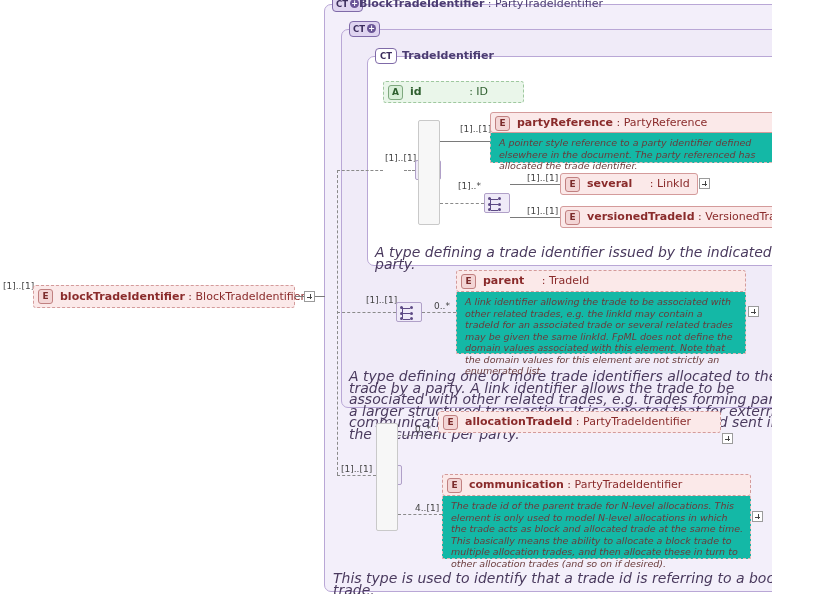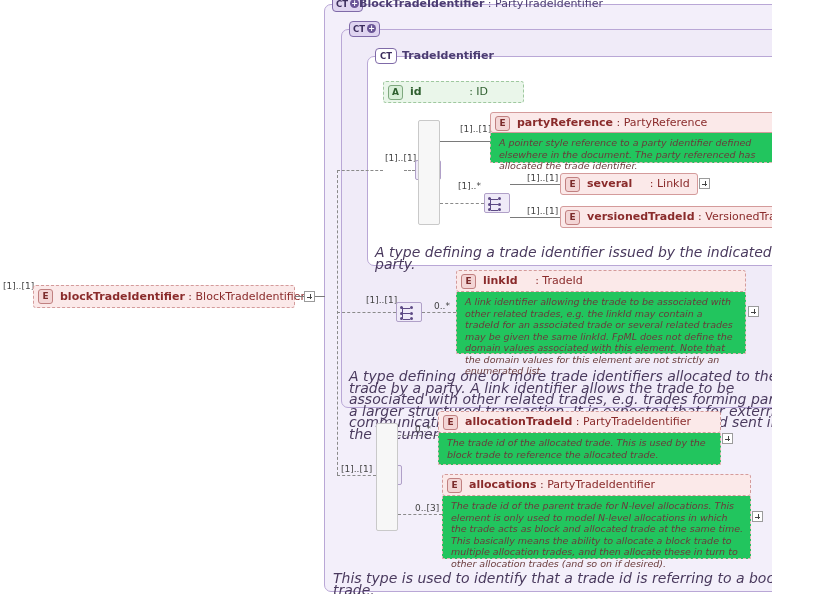--- a/index.html
+++ b/index.html
@@ -124,21 +124,21 @@
     background: #d8eed8;
     color: #2f5f2f;
   }
 
   
   .docbox {
     position: absolute;
     box-sizing: border-box;
     border: 1px dashed #e0b7b7;
     border-top: none;
-    background: #22c55e;
+    background: #14b8a6;
     color: #6a3b3b;
     font-size: 9.5px;
     font-style: italic;
     line-height: 11.5px;
     padding: 4px 6px 4px 8px;
   }
   .doc-plain {
     position: absolute;
     color: #4a3a5e;
     font-size: 14px;
@@ -353,21 +353,21 @@
     <div class="ln" style="left:6px; top:15.5px; width:7px;"></div>
     <div class="d" style="left:13px; top:3px;"></div>
     <div class="d" style="left:13px; top:8.5px;"></div>
     <div class="d" style="left:13px; top:14px;"></div>
   </div>
   <div class="occ" style="left:434px; top:301px;">0..*</div>
   <div class="hl dash" style="left:422px; top:312px; width:34px;"></div>
 
   <div class="node dashed" style="left:456px; top:270px; width:290px; height:22px;">
     <span class="badge-e">E</span>
-    <span class="nm">linkId</span>
+    <span class="nm">parent</span>
     <span class="ty" style="margin-left:14px;">: TradeId</span>
   </div>
   <div class="docbox" style="left:456px; top:292px; width:290px; height:62px;">A link identifier allowing the trade to be associated with other related trades, e.g. the linkId may contain a tradeId for an associated trade or several related trades may be given the same linkId. FpML does not define the domain values associated with this element. Note that the domain values for this element are not strictly an enumerated list.</div>
   <div class="expander" style="left:748px; top:306px;"></div>
 
   <div class="occ" style="left:341px; top:464px;">[1]..[1]</div>
   <div class="hl dash" style="left:337px; top:475px; width:39px;"></div>
   <div class="seq" style="left:376px; top:465px;">
     <div class="bar" style="left:5px; top:4px; height:12px;"></div>
     <div class="d" style="left:3px; top:3px;"></div>
@@ -382,25 +382,24 @@
   </div>
 
   <div class="vframe" style="left:376px; top:423px; width:22px; height:108px;"></div>
 
   <div class="occ" style="left:415px; top:424px;">0..*</div>
   <div class="hl dash" style="left:398px; top:435px; width:40px;"></div>
   <div class="node dashed" style="left:438px; top:411px; width:283px; height:22px;">
     <span class="badge-e">E</span>
     <span class="nm">allocationTradeId</span><span> : </span><span class="ty">PartyTradeIdentifier</span>
   </div>
-  <div class="docbox" style="left:438px; top:433px; width:283px; height:32px;">The trade id of the allocated trade. This is used by the block trade to reference the allocated trade.</div>
   <div class="expander" style="left:722px; top:433px;"></div>
 
-  <div class="occ" style="left:415px; top:503px;">0..[3]</div>
+  <div class="occ" style="left:415px; top:503px;">4..[1]</div>
   <div class="hl dash" style="left:398px; top:514px; width:44px;"></div>
   <div class="node dashed" style="left:442px; top:474px; width:309px; height:22px;">
     <span class="badge-e">E</span>
-    <span class="nm">allocations</span><span> : </span><span class="ty">PartyTradeIdentifier</span>
+    <span class="nm">communication</span><span> : </span><span class="ty">PartyTradeIdentifier</span>
   </div>
   <div class="docbox" style="left:442px; top:496px; width:309px; height:63px;">The trade id of the parent trade for N-level allocations. This element is only used to model N-level allocations in which the trade acts as block and allocated trade at the same time. This basically means the ability to allocate a block trade to multiple allocation trades, and then allocate these in turn to other allocation trades (and so on if desired).</div>
   <div class="expander" style="left:752px; top:511px;"></div>
 
 </div>
 
 </body></html>

